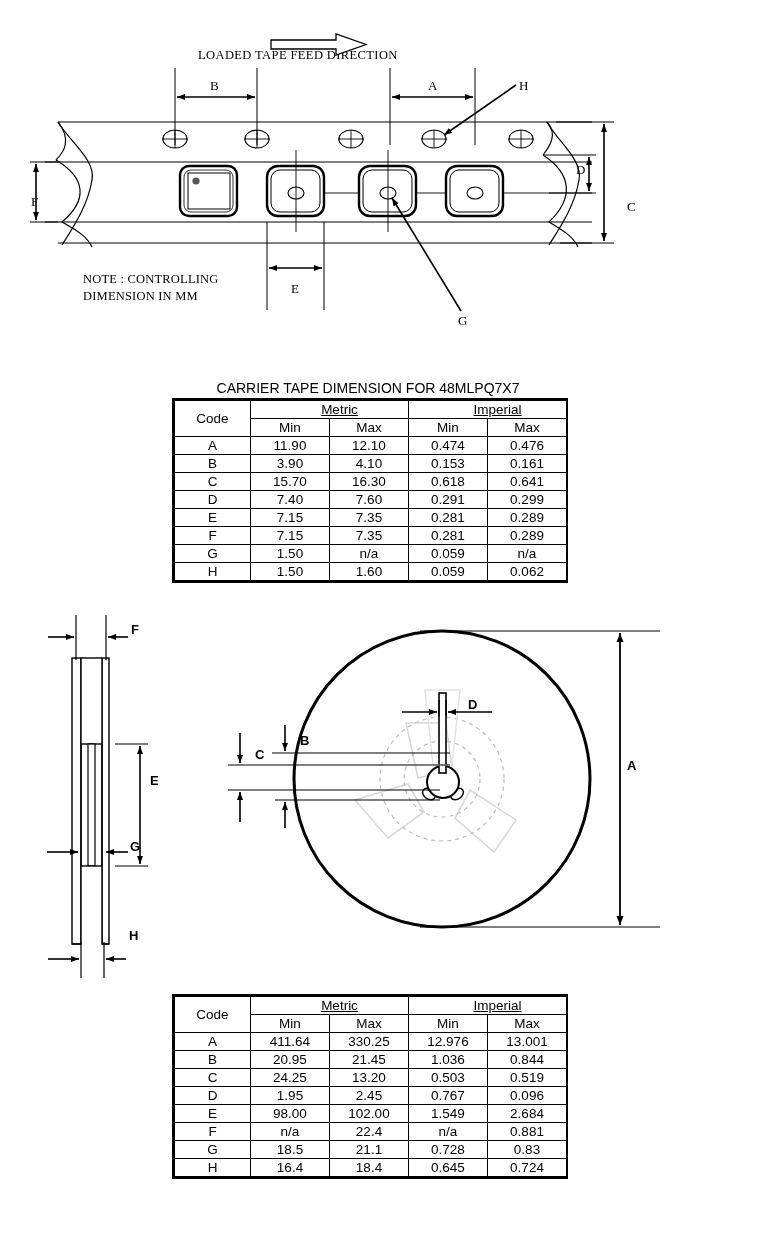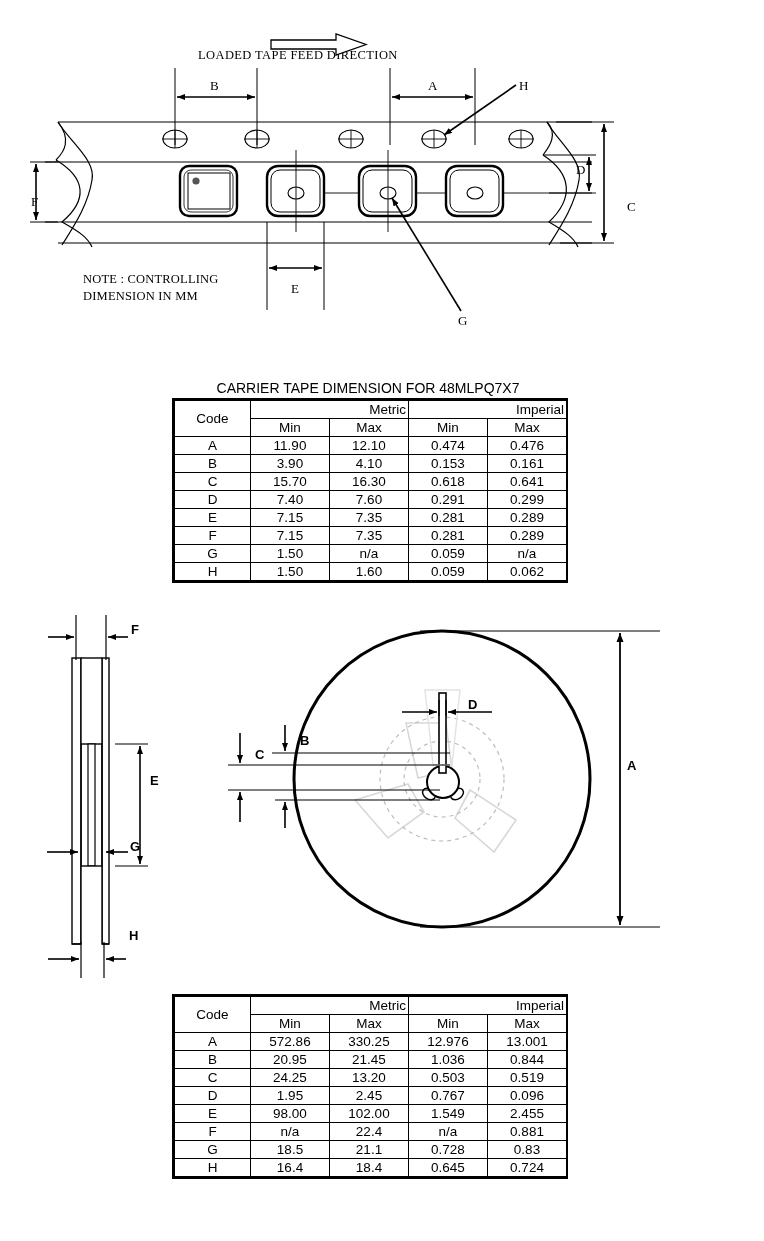--- a/index.html
+++ b/index.html
@@ -78,22 +78,23 @@
   }
   table.dim td {
     border: 1px solid #000;
     height: 17px;
     padding: 0 2px;
     text-align: center;
     vertical-align: middle;
     line-height: 17px;
   }
   table.dim td.grp {
-    text-align: right;
+    text-align: center;
     padding-left: 22px;
+    text-decoration: underline;
   }
   table.dim {
     outline: 2px solid #000;
     outline-offset: 0px;
   }
   .tbl-wrap {
     position: absolute;
     border: 2px solid #000;
     background: #be185d;
   }
@@ -476,21 +477,21 @@
         </tr>
         <tr>
           <td>Min</td>
           <td>Max</td>
           <td>Min</td>
           <td>Max</td>
         </tr>
 
         <tr>
           <td>A</td>
-          <td>572.86</td>
+          <td>411.64</td>
           <td>330.25</td>
           <td>12.976</td>
           <td>13.001</td>
         </tr>
         <tr>
           <td>B</td>
           <td>20.95</td>
           <td>21.45</td>
           <td>1.036</td>
           <td>0.844</td>
@@ -507,21 +508,21 @@
           <td>1.95</td>
           <td>2.45</td>
           <td>0.767</td>
           <td>0.096</td>
         </tr>
         <tr>
           <td>E</td>
           <td>98.00</td>
           <td>102.00</td>
           <td>1.549</td>
-          <td>2.455</td>
+          <td>2.684</td>
         </tr>
         <tr>
           <td>F</td>
           <td>n/a</td>
           <td>22.4</td>
           <td>n/a</td>
           <td>0.881</td>
         </tr>
         <tr>
           <td>G</td>

